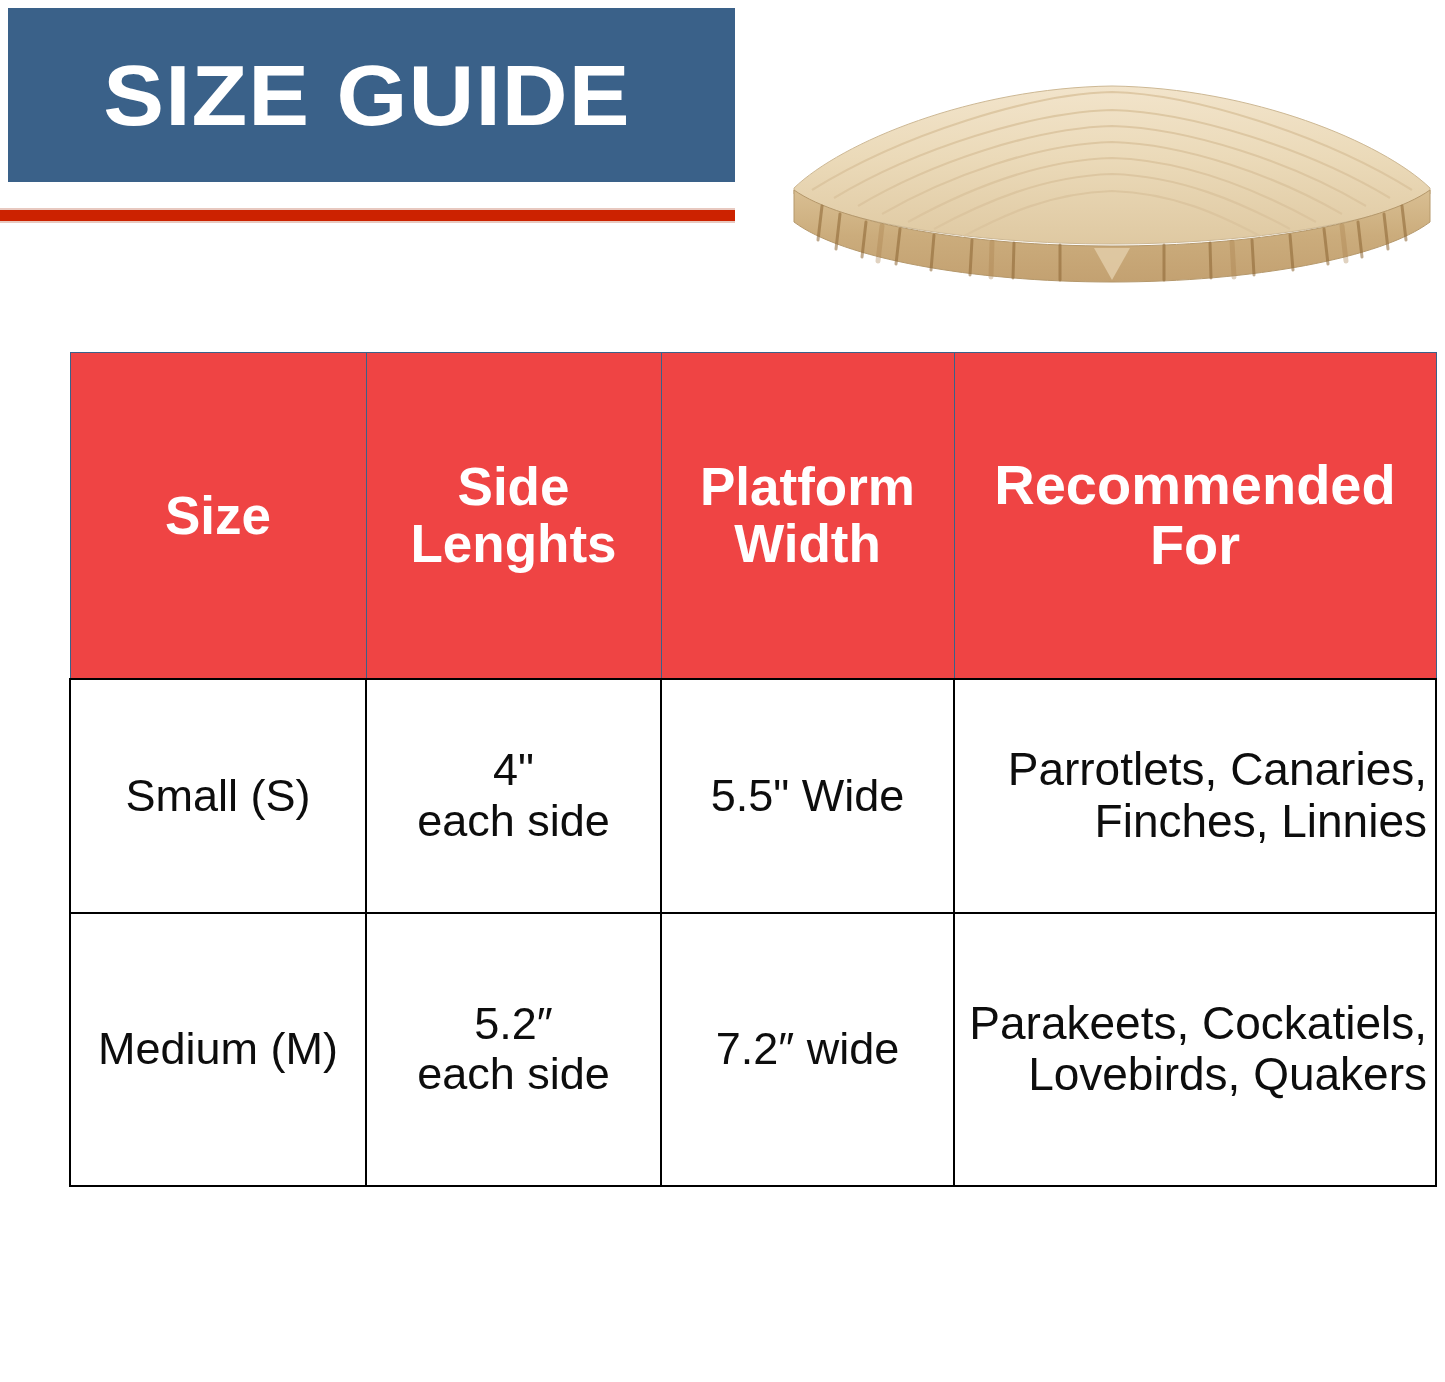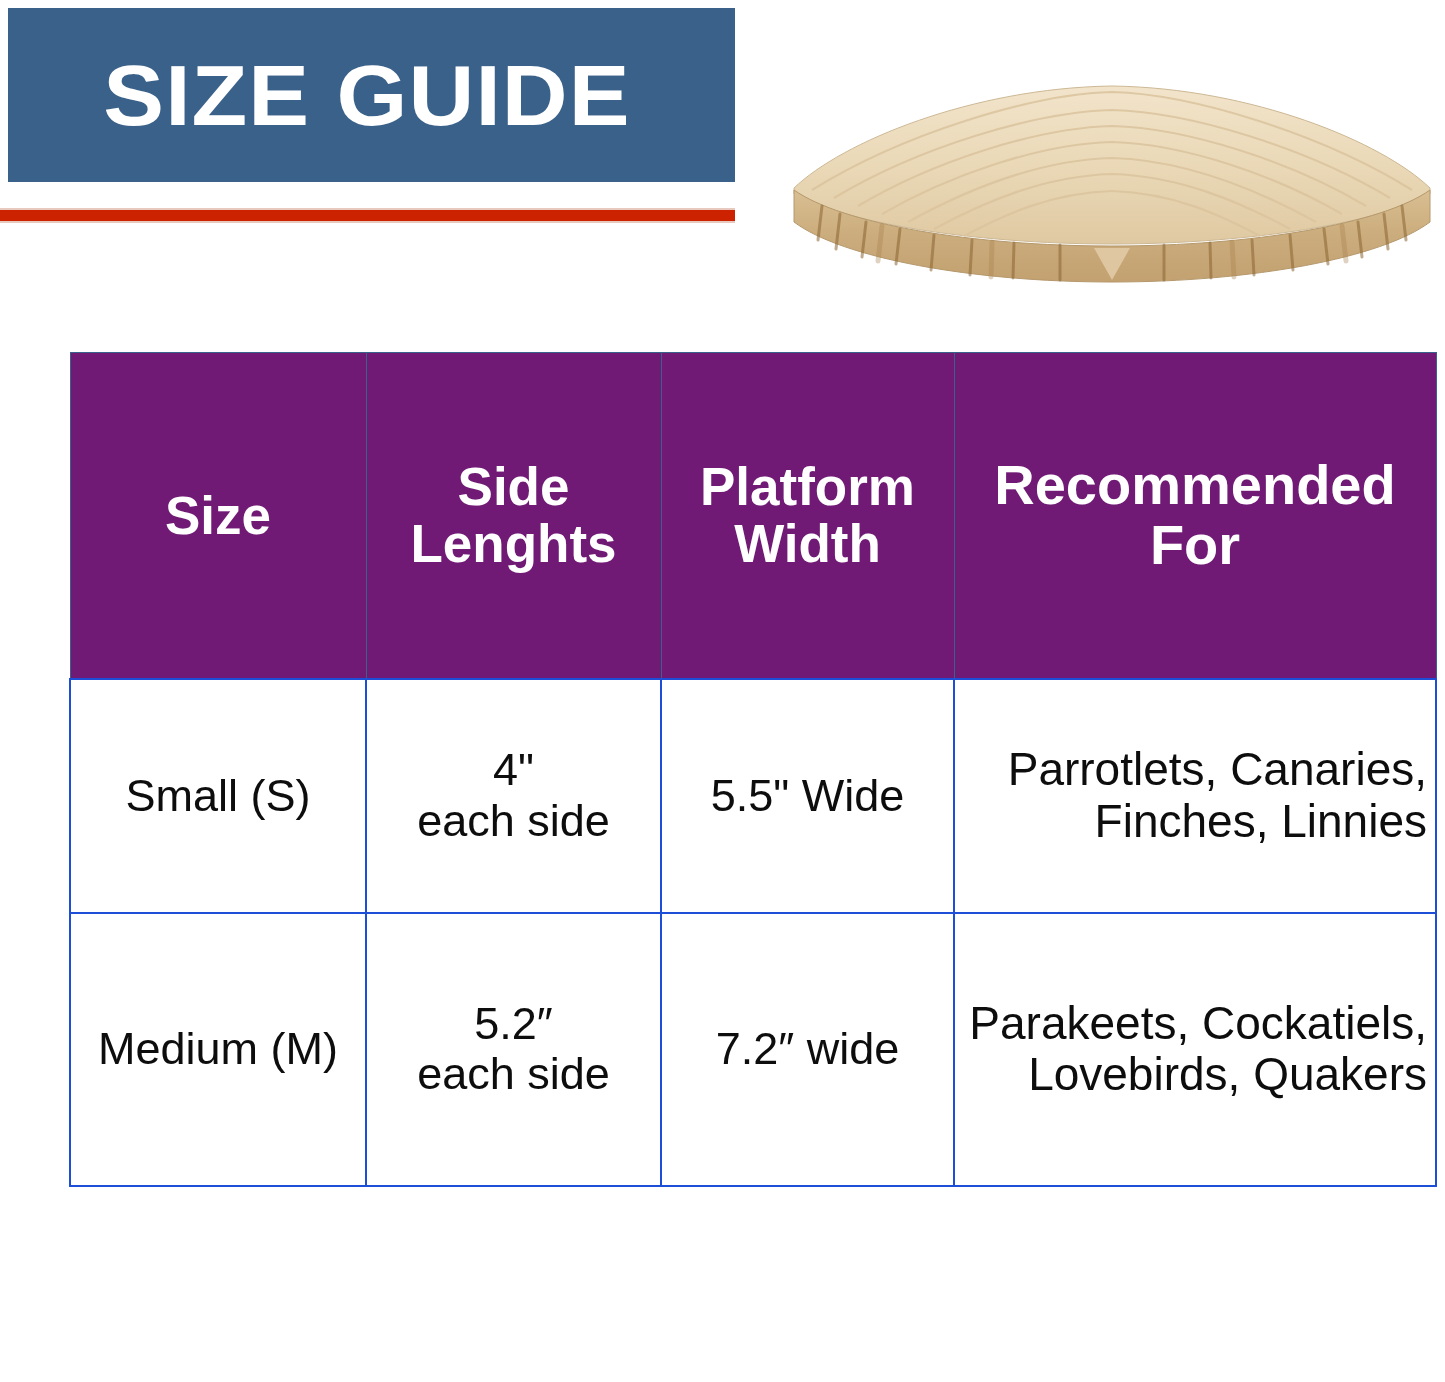--- a/index.html
+++ b/index.html
@@ -74,21 +74,21 @@
     height: 835px;
     border-collapse: collapse;
     table-layout: fixed;
   }
   #size-table col.c-size  { width: 296px; }
   #size-table col.c-side  { width: 295px; }
   #size-table col.c-plat  { width: 293px; }
   #size-table col.c-rec   { width: 482px; }
 
   #size-table thead th {
-    background: #701a75;
+    background: #ef4444;
     color: #ffffff;
     height: 326px;
     vertical-align: middle;
     text-align: center;
     font-family: "Liberation Sans Narrow", "Liberation Sans", sans-serif;
     font-weight: bold;
     font-size: 53px;
     line-height: 1.08;
     border: 1px solid #3a6189;
     padding: 12px 10px;
@@ -98,21 +98,21 @@
   #size-table tbody td {
     background: #ffffff;
     color: #0d0d0d;
     height: 170px;
     vertical-align: middle;
     text-align: center;
     font-family: "Liberation Sans Narrow", "Liberation Sans", sans-serif;
     font-weight: normal;
     font-size: 45px;
     line-height: 1.12;
-    border: 2px solid #1d4ed8;
+    border: 2px solid #000000;
     padding: 0 8px;
   }
   #size-table tbody tr:last-child td { height: 198px; }
   #size-table tbody td.td-rec { font-size: 46px; text-align: right; }
 
   
   #tagline {
     position: absolute;
     left: 78px;
     top: 1298px;

